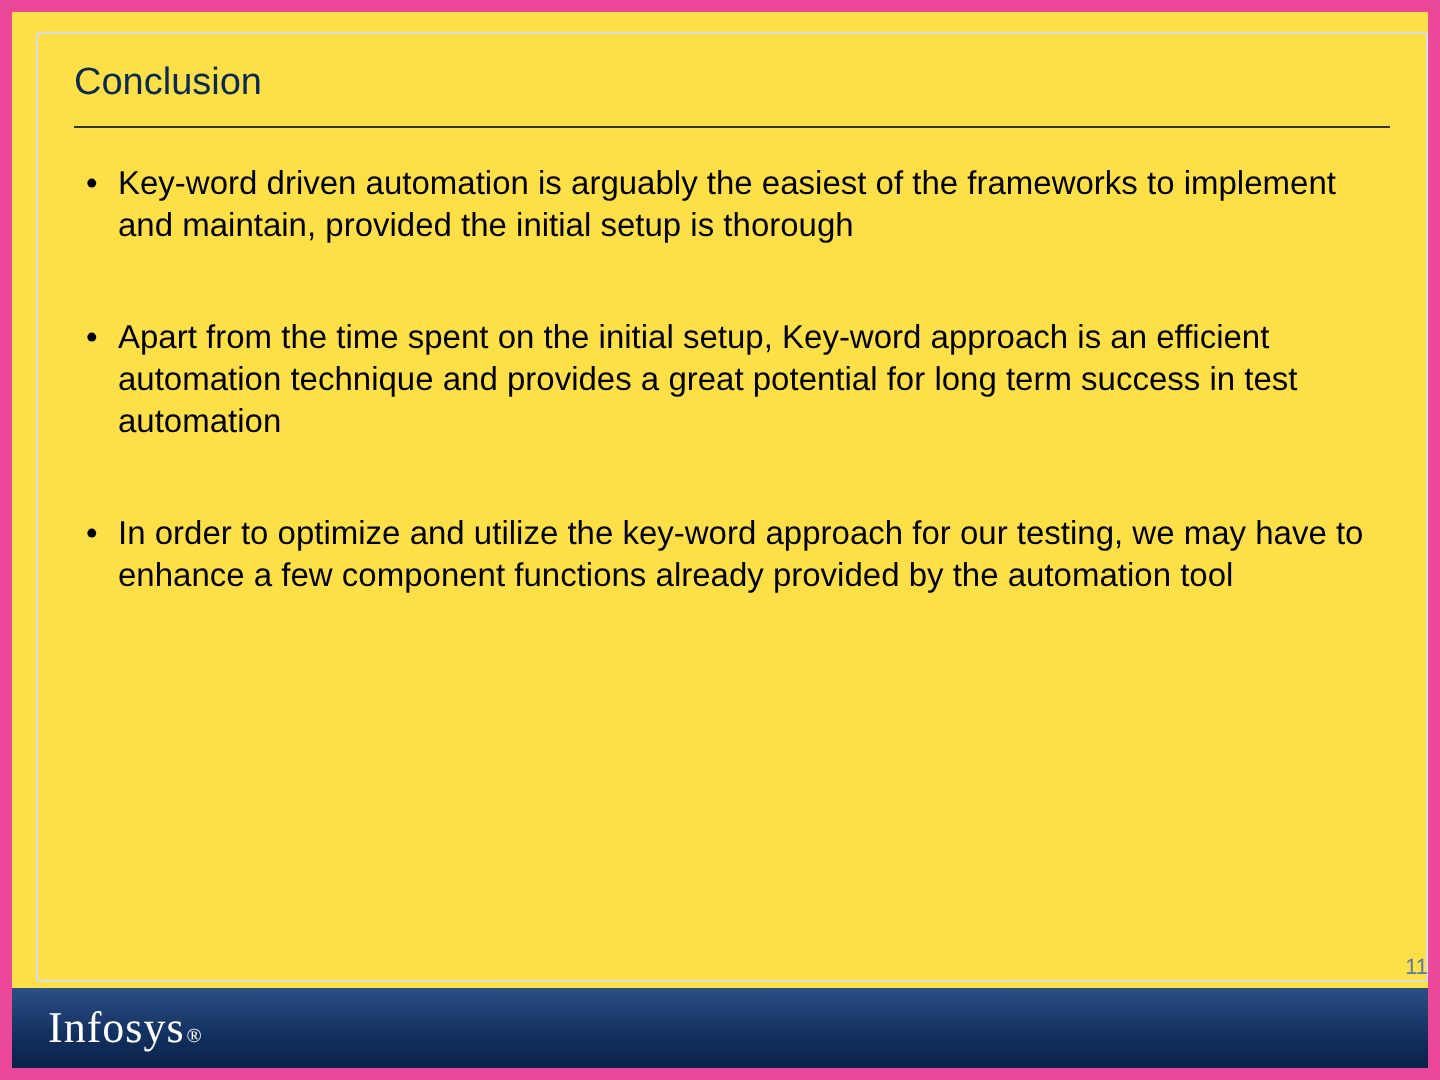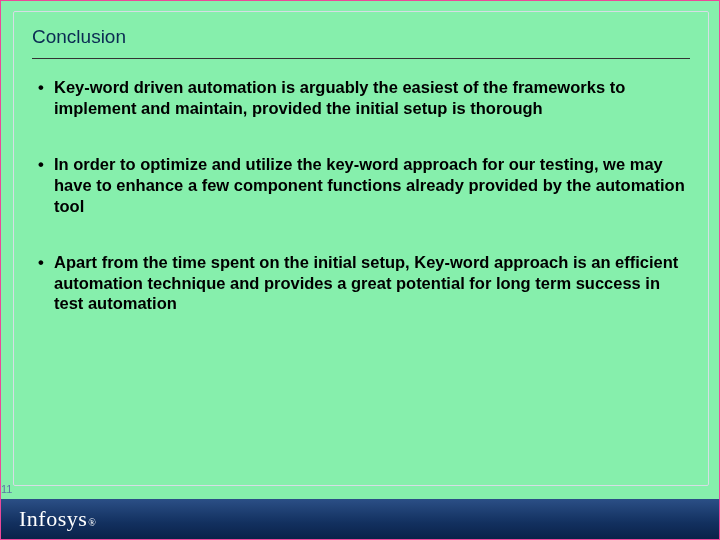--- a/index.html
+++ b/index.html
@@ -1,21 +1,21 @@
 <!DOCTYPE html>
 <html><head>
 <meta charset="utf-8">
 <style>
   * { margin: 0; padding: 0; box-sizing: border-box; }
   html, body { width: 720px; height: 540px; font-family: Arial, Helvetica, sans-serif; background: #fff; }
   .slide {
     width: 720px; height: 540px;
     position: relative;
-    background: #86efac;
-    border: 1px solid #ec4899;
+    background: #fde047;
+    border: 6px solid #ec4899;
   }
   .content-box {
     position: absolute;
     left: 12px; top: 10px;
     width: 696px; height: 475px;
     border: 1px solid #d6dde5;
     border-radius: 2px;
     padding: 14px 18px 10px 18px;
   }
   .title {
@@ -34,21 +34,20 @@
     list-style: none;
     padding-left: 6px;
   }
   .bullets li {
     position: relative;
     font-size: 16.5px;
     line-height: 1.25;
     color: #000;
     padding-left: 16px;
     margin-bottom: 36px;
-    font-weight: bold;
   }
   .bullets li::before {
     content: "•";
     position: absolute;
     left: 0;
     top: 0;
     color: #000;
   }
   .footer {
     position: absolute;
@@ -80,36 +79,36 @@
     color: #fff;
     font-style: italic;
     font-size: 17px;
     font-family: "Times New Roman", serif;
   }
   .tagline .win { font-weight: 700; }
   .pagenum {
     position: absolute;
     left: 0; width: 100%;
     bottom: 44px;
-    text-align: left;
+    text-align: right;
     font-size: 11px;
     color: #5b7aa5;
   }
 </style>
 </head>
 <body>
 
 <div class="slide">
   <div class="content-box">
     <div class="title">Conclusion</div>
     <hr class="hr">
     <ul class="bullets">
       <li>Key-word driven automation is arguably the easiest of the frameworks to implement and maintain, provided the initial setup is thorough</li>
+      <li>Apart from the time spent on the initial setup, Key-word approach is an efficient automation technique and provides a great potential for long term success in test automation</li>
       <li>In order to optimize and utilize the key-word approach for our testing, we may have to enhance a few component functions already provided by the automation tool</li>
-      <li>Apart from the time spent on the initial setup, Key-word approach is an efficient automation technique and provides a great potential for long term success in test automation</li>
     </ul>
   </div>
 
   <div class="pagenum">11</div>
 
   <div class="footer">
     <div class="logo">
       <span class="logo-text">Infosys</span>
       <span class="logo-reg">®</span>
     </div>

